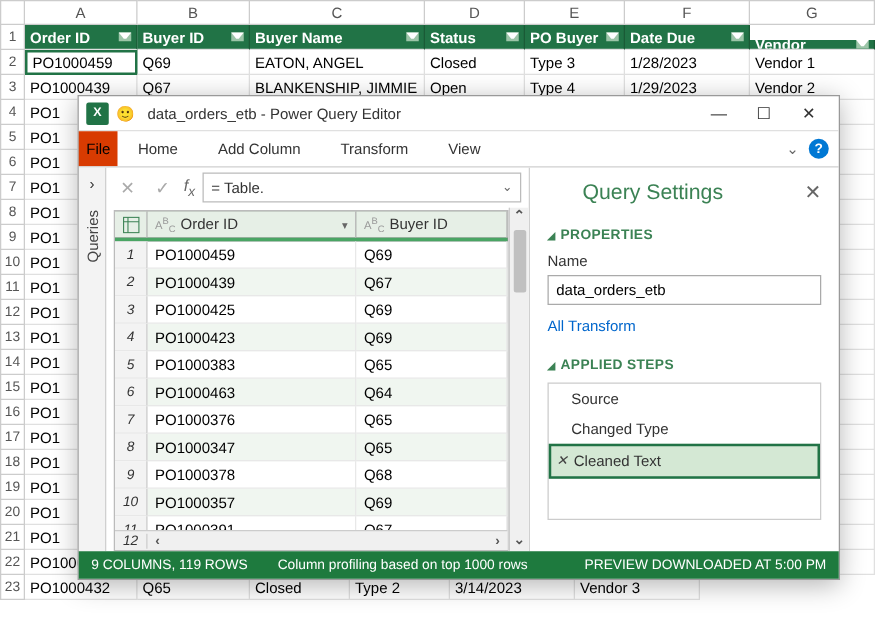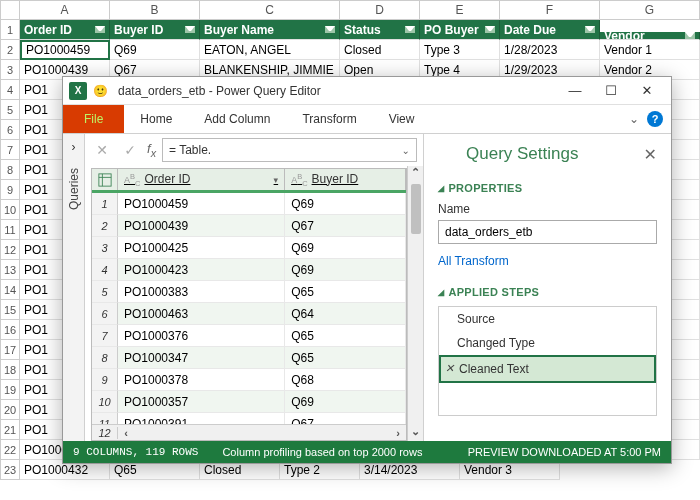--- a/index.html
+++ b/index.html
@@ -19,41 +19,41 @@
 
 .pq-window { position: absolute; left: 62px; top: 76px; width: 610px; height: 388px; background: #fff; border: 1px solid #999; box-shadow: 0 4px 20px rgba(0,0,0,0.3); display: flex; flex-direction: column; }
 .pq-titlebar { height: 28px; display: flex; align-items: center; padding: 0 6px; border-bottom: 1px solid #e0e0e0; }
 .pq-titlebar .xl-icon { width: 18px; height: 18px; background: #217346; color: #fff; display: flex; align-items: center; justify-content: center; font-size: 10px; font-weight: bold; border-radius: 2px; }
 .pq-titlebar .smile { margin-left: 6px; font-size: 12px; }
 .pq-titlebar .title { margin-left: 10px; font-size: 12px; color: #333; }
 .pq-titlebar .sp { flex: 1; }
 .pq-titlebar .wbtn { width: 36px; height: 24px; display: flex; align-items: center; justify-content: center; font-size: 13px; color: #333; }
 
 .pq-ribtabs { height: 28px; display: flex; align-items: center; font-size: 12px; }
-.pq-ribtabs .file { background: #d83b01; color: #bef264; padding: 6px 21px; height: 100%; display:flex;align-items:center;}
+.pq-ribtabs .file { background: #d83b01; color: #000000; padding: 6px 6px; height: 100%; display:flex;align-items:center;}
 .pq-ribtabs .rtab { padding: 6px 16px; color: #333; }
 .pq-ribtabs .sp { flex: 1; }
 .pq-ribtabs .chev { padding: 0 8px; color:#666;}
 .pq-ribtabs .help { width: 16px; height: 16px; border-radius: 50%; background: #0078d4; color: #fff; display: flex; align-items: center; justify-content: center; font-size: 11px; font-weight: bold; margin-right: 8px; }
 
 .pq-body { flex: 1; display: flex; overflow: hidden; border-top: 1px solid #d0d0d0; }
 .pq-queries-tab { width: 22px; background: #f3f3f3; border-right: 1px solid #d0d0d0; display: flex; flex-direction: column; align-items: center; padding-top: 6px; }
 .pq-queries-tab .ar { font-size: 12px; color: #333; }
 .pq-queries-tab .rot { writing-mode: vertical-rl; transform: rotate(180deg); margin-top: 14px; font-size: 12px; color: #444; }
 
 .pq-main { flex: 1; display: flex; flex-direction: column; }
 .pq-formula { height: 32px; display: flex; align-items: center; padding: 4px 6px; gap: 6px; }
 .pq-formula .fbtn { width: 22px; height: 22px; display: flex; align-items: center; justify-content: center; color: #aaa; font-size: 14px;}
 .pq-formula .fx { font-style: italic; font-size: 13px; color: #666; }
 .pq-formula .fbox { flex: 1; border: 1px solid #bbb; height: 24px; display: flex; align-items: center; padding: 0 6px; font-size: 12px; color: #333; justify-content: space-between;}
 .pq-formula .fbox .chv { font-size: 10px; color:#666; }
 
 .pq-grid { flex: 1; display: flex; overflow: hidden; position: relative; }
 .pq-gridtable { border: 1px solid #bbb; margin: 2px 0 0 6px; flex: 1; display: flex; flex-direction: column; }
-.pq-ghead { display: flex; height: 24px; background: #404040; border-bottom: 3px solid #4aa564; text-decoration: underline; }
+.pq-ghead { display: flex; height: 24px; background: #404040; border-bottom: 3px solid #4aa564; }
 .pq-gcorner { width: 26px; border-right: 1px solid #bbb; display:flex;align-items:center;justify-content:center; background:#e6efe6;}
 .pq-gcorner svg { width: 14px; height: 14px; }
 .pq-gcolh { flex: 1; border-right: 1px solid #bbb; display: flex; align-items: center; padding: 0 6px; font-size: 12px; color: #333; justify-content: space-between; background:#e6efe6;}
 .pq-gcolh .tyic { color: #999; font-size: 9px; margin-right: 4px; }
 .pq-gcolh .dd { font-size: 9px; color: #666; }
 .pq-grows { flex: 1; overflow: hidden; position: relative; }
 .pq-grow { display: flex; height: 22px; }
 .pq-grow:nth-child(even) { background: #f0f6f0; }
 .pq-gnum { width: 26px; border-right: 1px solid #ccc; border-bottom: 1px solid #e8e8e8; display: flex; align-items: center; justify-content: center; font-size: 11px; color: #333; font-style: italic; background:#f3f3f3;}
 .pq-gcell { flex: 1; border-right: 1px solid #e8e8e8; border-bottom: 1px solid #e8e8e8; padding: 0 6px; display: flex; align-items: center; font-size: 12px; }
@@ -72,21 +72,21 @@
 .pq-settings .sechdr::before { content: "◢"; font-size: 8px; color:#3b8254; transform: rotate(0deg);}
 .pq-settings .lbl { font-size: 12px; color: #333; margin-top: 8px; }
 .pq-settings input { width: 100%; border: 1px solid #aaa; padding: 4px 6px; font-size: 12px; margin-top: 4px; }
 .pq-settings .link { color: #0066cc; font-size: 12px; margin-top: 10px; }
 .pq-settings .steps { border: 1px solid #ccc; margin-top: 8px; height: 110px; }
 .pq-settings .step { padding: 5px 8px 5px 18px; font-size: 12px; color: #333; position: relative;}
 .pq-settings .step.sel { background: #d4e8d4; }
 .pq-settings .step .fxm { position: absolute; left: 4px; font-style: italic; font-size: 11px; color: #444; }
 
 .pq-status { height: 22px; background: #1e7a3e; color: #fff; display: flex; align-items: center; padding: 0 10px; font-size: 11px; }
-.pq-status .s1 { margin-right: 24px; font-family: Liberation Mono, monospace; }
+.pq-status .s1 { margin-right: 24px; }
 .pq-status .sp { flex: 1; }
 </style>
 </head>
 <body>
 
 <div class="excel-bg">
   <div class="excel-cols" id="excel-cols">
       <div class="excel-colh" style="width: 20px; border-left: 1px solid rgb(204, 204, 204);"></div>
       <div class="excel-colh" style="width: 90px;">A</div>
       <div class="excel-colh" style="width: 90px;">B</div>
@@ -491,17 +491,17 @@
         <div class="steps" id="pq-steps">
             <div class="step"><span>Source</span></div>
             <div class="step"><span>Changed Type</span></div>
             <div class="step sel"><span class="fxm">✕</span><span>Cleaned Text</span></div>
           </div>
       </div>
     </div>
   </div>
   <div class="pq-status">
     <span class="s1">9 COLUMNS, 119 ROWS</span>
-    <span>Column profiling based on top 2000 rows</span>
+    <span>Column profiling based on top 1000 rows</span>
     <span class="sp"></span>
     <span>PREVIEW DOWNLOADED AT 5:00 PM</span>
   </div>
 </div>
 
 </body></html>

